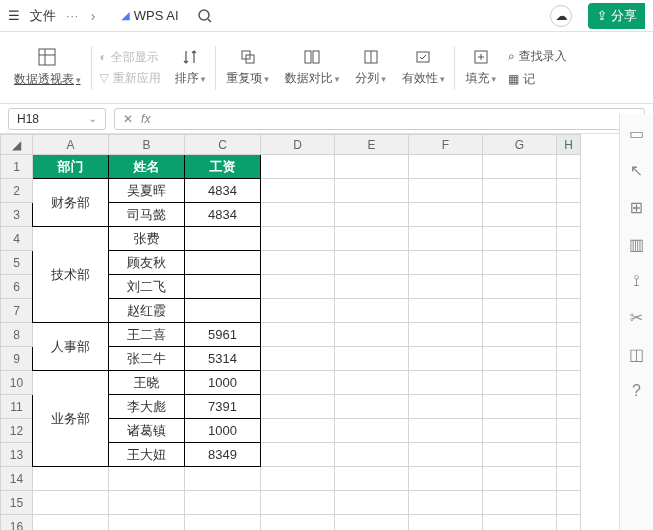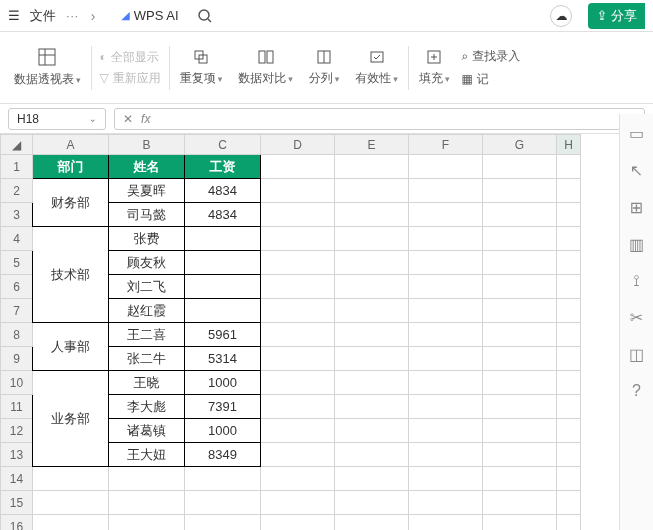--- a/index.html
+++ b/index.html
@@ -13,21 +13,21 @@
 .topbar .more { color: #888; }
 .topbar .nav-arrow { color: #888; font-size: 14px; margin-left: 2px; }
 .topbar .ai { margin-left: 16px; display: flex; align-items: center; gap: 4px; }
 .topbar .ai-logo { color: #4a7cff; font-size: 11px; }
 .topbar .search-icon { margin-left: 8px; color: #555; }
 .topbar .cloud { margin-left: auto; border: 1px solid #ccc; border-radius: 50%; width: 22px; height: 22px; display: flex; align-items: center; justify-content: center; font-size: 12px; }
 .topbar .share-btn { background: #0aa06e; color: #fff; padding: 4px 8px; border-radius: 4px 0 0 4px; font-size: 13px; margin-left: 6px; }
 
 .ribbon { height: 72px; background: #fff; display: flex; align-items: center; padding: 0 6px; border-bottom: 1px solid #e0e0e0; }
 .ribbon-group { display: flex; flex-direction: column; align-items: center; justify-content: center; padding: 0 8px; height: 100%; position: relative; font-size: 12px; color: #444; }
-.ribbon-group.big { min-width: 64px; }
+.ribbon-group.big { min-width: 64px; text-decoration: underline; }
 .ribbon-group .icon { font-size: 18px; color: #555; margin-bottom: 4px; }
 .ribbon-group .label { font-size: 12px; color: #555; white-space: nowrap; }
 .ribbon-sep { width: 1px; height: 44px; background: #e0e0e0; margin: 0 2px; }
 .ribbon-stack { display: flex; flex-direction: column; gap: 4px; font-size: 12px; color: #999; padding: 0 6px; }
 .ribbon-stack div { display: flex; align-items: center; gap: 4px; cursor: pointer; }
 .ribbon-stack .dim { color: #bbb; }
 .carat { font-size: 9px; color: #888; margin-left: 2px; }
 .ribbon-right { display: flex; flex-direction: column; gap: 6px; margin-left: 4px; font-size: 12px; color: #555; }
 .ribbon-right div { display: flex; align-items: center; gap: 4px; cursor: pointer; }
 
@@ -94,20 +94,28 @@
   <div class="ribbon-sep"></div>
   <div class="ribbon-stack">
     <div class="dim">
         <span>◐</span>
         <span>全部显示</span>
       </div>
     <div class="dim">
         <span>▽</span>
         <span>重新应用</span>
       </div>
+  </div>
+  <div class="ribbon-group">
+    <span class="icon">
+      <svg width="18" height="18" viewBox="0 0 18 18">
+          <path d="M5 3v12m-2-2l2 2 2-2M13 15V3m-2 2l2-2 2 2" fill="none" stroke="#555" stroke-width="1.2"></path>
+        </svg>
+    </span>
+    <span class="label"><span>排序</span><span class="carat">▾</span></span>
   </div>
   <div class="ribbon-sep"></div>
   <div class="ribbon-group">
     <span class="icon">
       <svg width="18" height="18" viewBox="0 0 18 18">
           <rect x="3" y="3" width="8" height="8" fill="none" stroke="#555"></rect>
           <rect x="7" y="7" width="8" height="8" fill="none" stroke="#555"></rect>
         </svg>
     </span>
     <span class="label"><span>重复项</span><span class="carat">▾</span></span>

